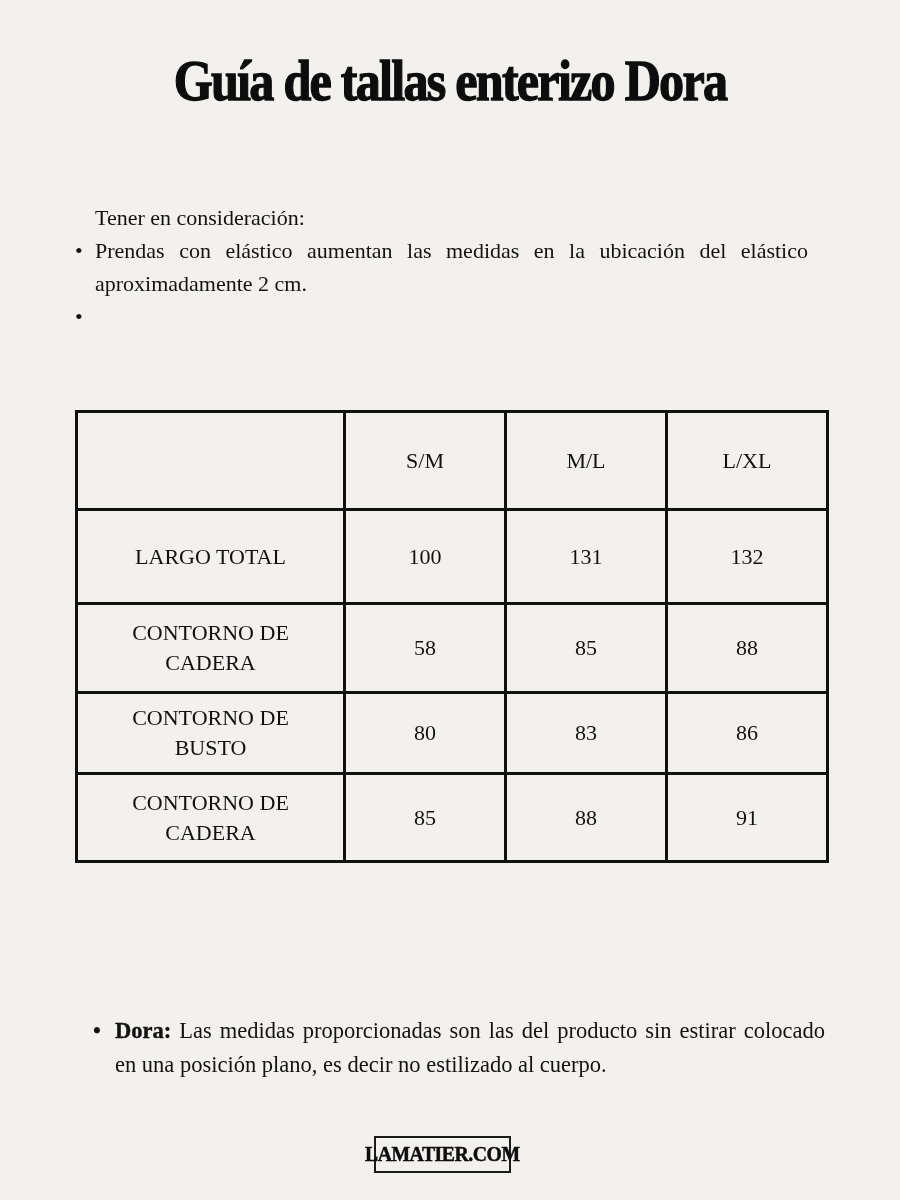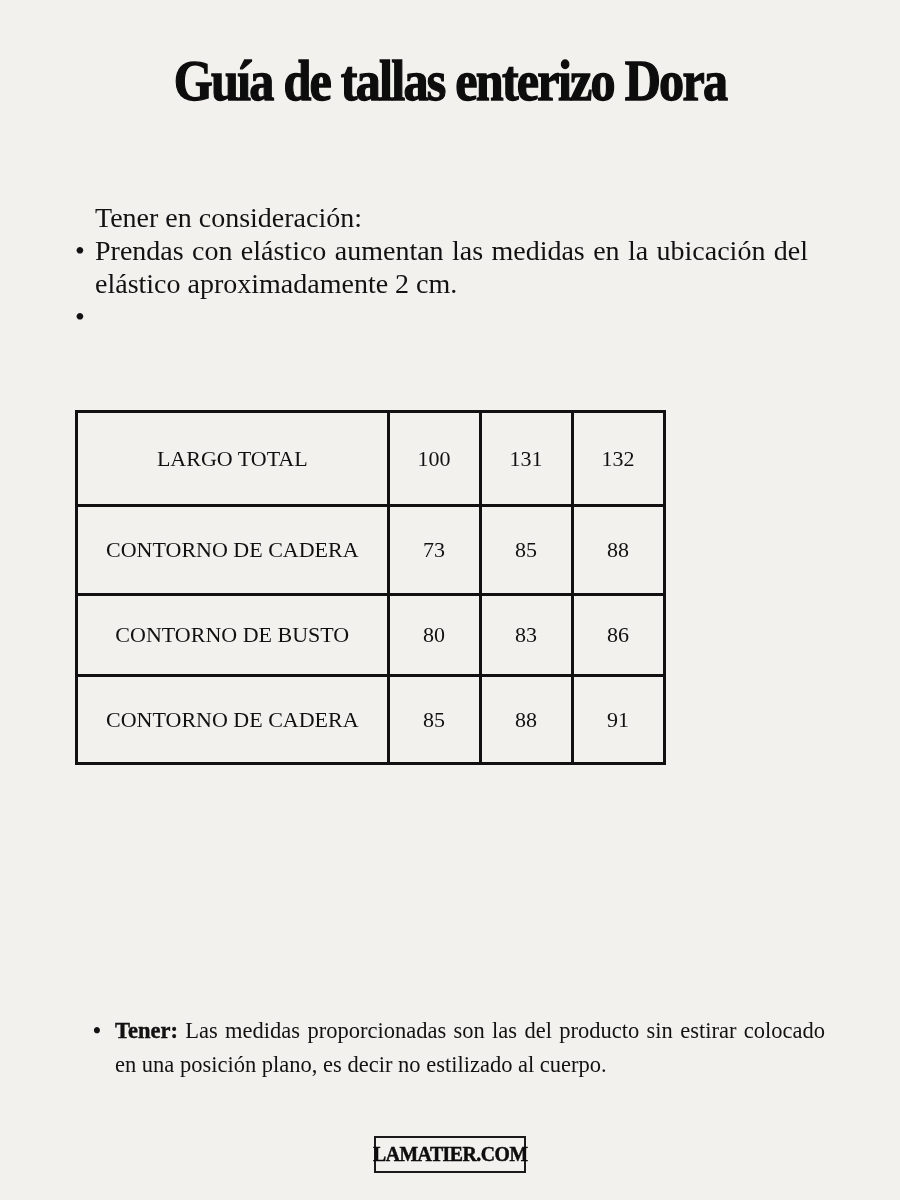--- a/index.html
+++ b/index.html
@@ -32,21 +32,21 @@
     -webkit-text-stroke: 1.3px #0d0d0d;
     white-space: nowrap;
   }
 
   
   .considerations {
     position: absolute;
     top: 201px;
     left: 75px;
     width: 733px;
-    font-size: 28px;
+    font-size: 22px;
     line-height: 33px;
   }
   .considerations-heading {
     padding-left: 20px;
   }
   .bullet-list {
     margin: 0;
     padding: 0;
     list-style: none;
   }
@@ -113,21 +113,21 @@
   .note-label {
     font-weight: 700;
     -webkit-text-stroke: 0.4px #121212;
   }
 
   
   .footer-box {
     position: absolute;
     top: 1136px;
     left: 374px;
-    width: 152px;
+    width: 137px;
     height: 37px;
     border: 2px solid #1a1a1a;
     box-sizing: border-box;
     display: flex;
     align-items: center;
     justify-content: center;
     background: #f2f1ee;
   }
   .footer-brand {
     font-size: 21px;
@@ -154,50 +154,56 @@
         <span>Prendas con elástico aumentan las medidas en la ubicación del elástico aproximadamente 2 cm.</span>
       </li>
       <li class="bullet-item">
         <span class="bullet-dot">•</span>
       </li>
     </ul>
   </div>
 
   <table class="size-table">
     <tbody>
+        <tr class="row-header">
+      <th class="col-label"></th>
+      <th class="col-size">S/M</th>
+      <th class="col-size">M/L</th>
+      <th class="col-size">L/XL</th>
+    </tr>
     <tr class="row-largo">
       <td>LARGO TOTAL</td>
       <td>100</td>
       <td>131</td>
       <td>132</td>
     </tr>
     <tr class="row-cintura">
       <td>CONTORNO DE CADERA</td>
-      <td>73</td>
+      <td>58</td>
       <td>85</td>
       <td>88</td>
     </tr>
     <tr class="row-busto">
       <td>CONTORNO DE BUSTO</td>
       <td>80</td>
       <td>83</td>
       <td>86</td>
     </tr>
     <tr class="row-cadera">
       <td>CONTORNO DE CADERA</td>
       <td>85</td>
       <td>88</td>
       <td>91</td>
     </tr>
   </tbody>
     </table>
 
   <div class="note">
     <div class="note-inner">
-      <span class="bullet-dot">•</span><span class="note-label">Tener:</span><span> Las medidas proporcionadas son las del producto sin estirar colocado en una posición plano, es decir no estilizado al cuerpo.</span>
+      <span class="bullet-dot">•</span><span class="note-label">Dora:</span><span> Las medidas proporcionadas son las del producto sin estirar colocado en una posición plano, es decir no estilizado al cuerpo.</span>
     </div>
   </div>
 
   <div class="footer-box">
     <span class="footer-brand">LAMATIER.COM</span>
   </div>
 
 </div>
 
 </body></html>

